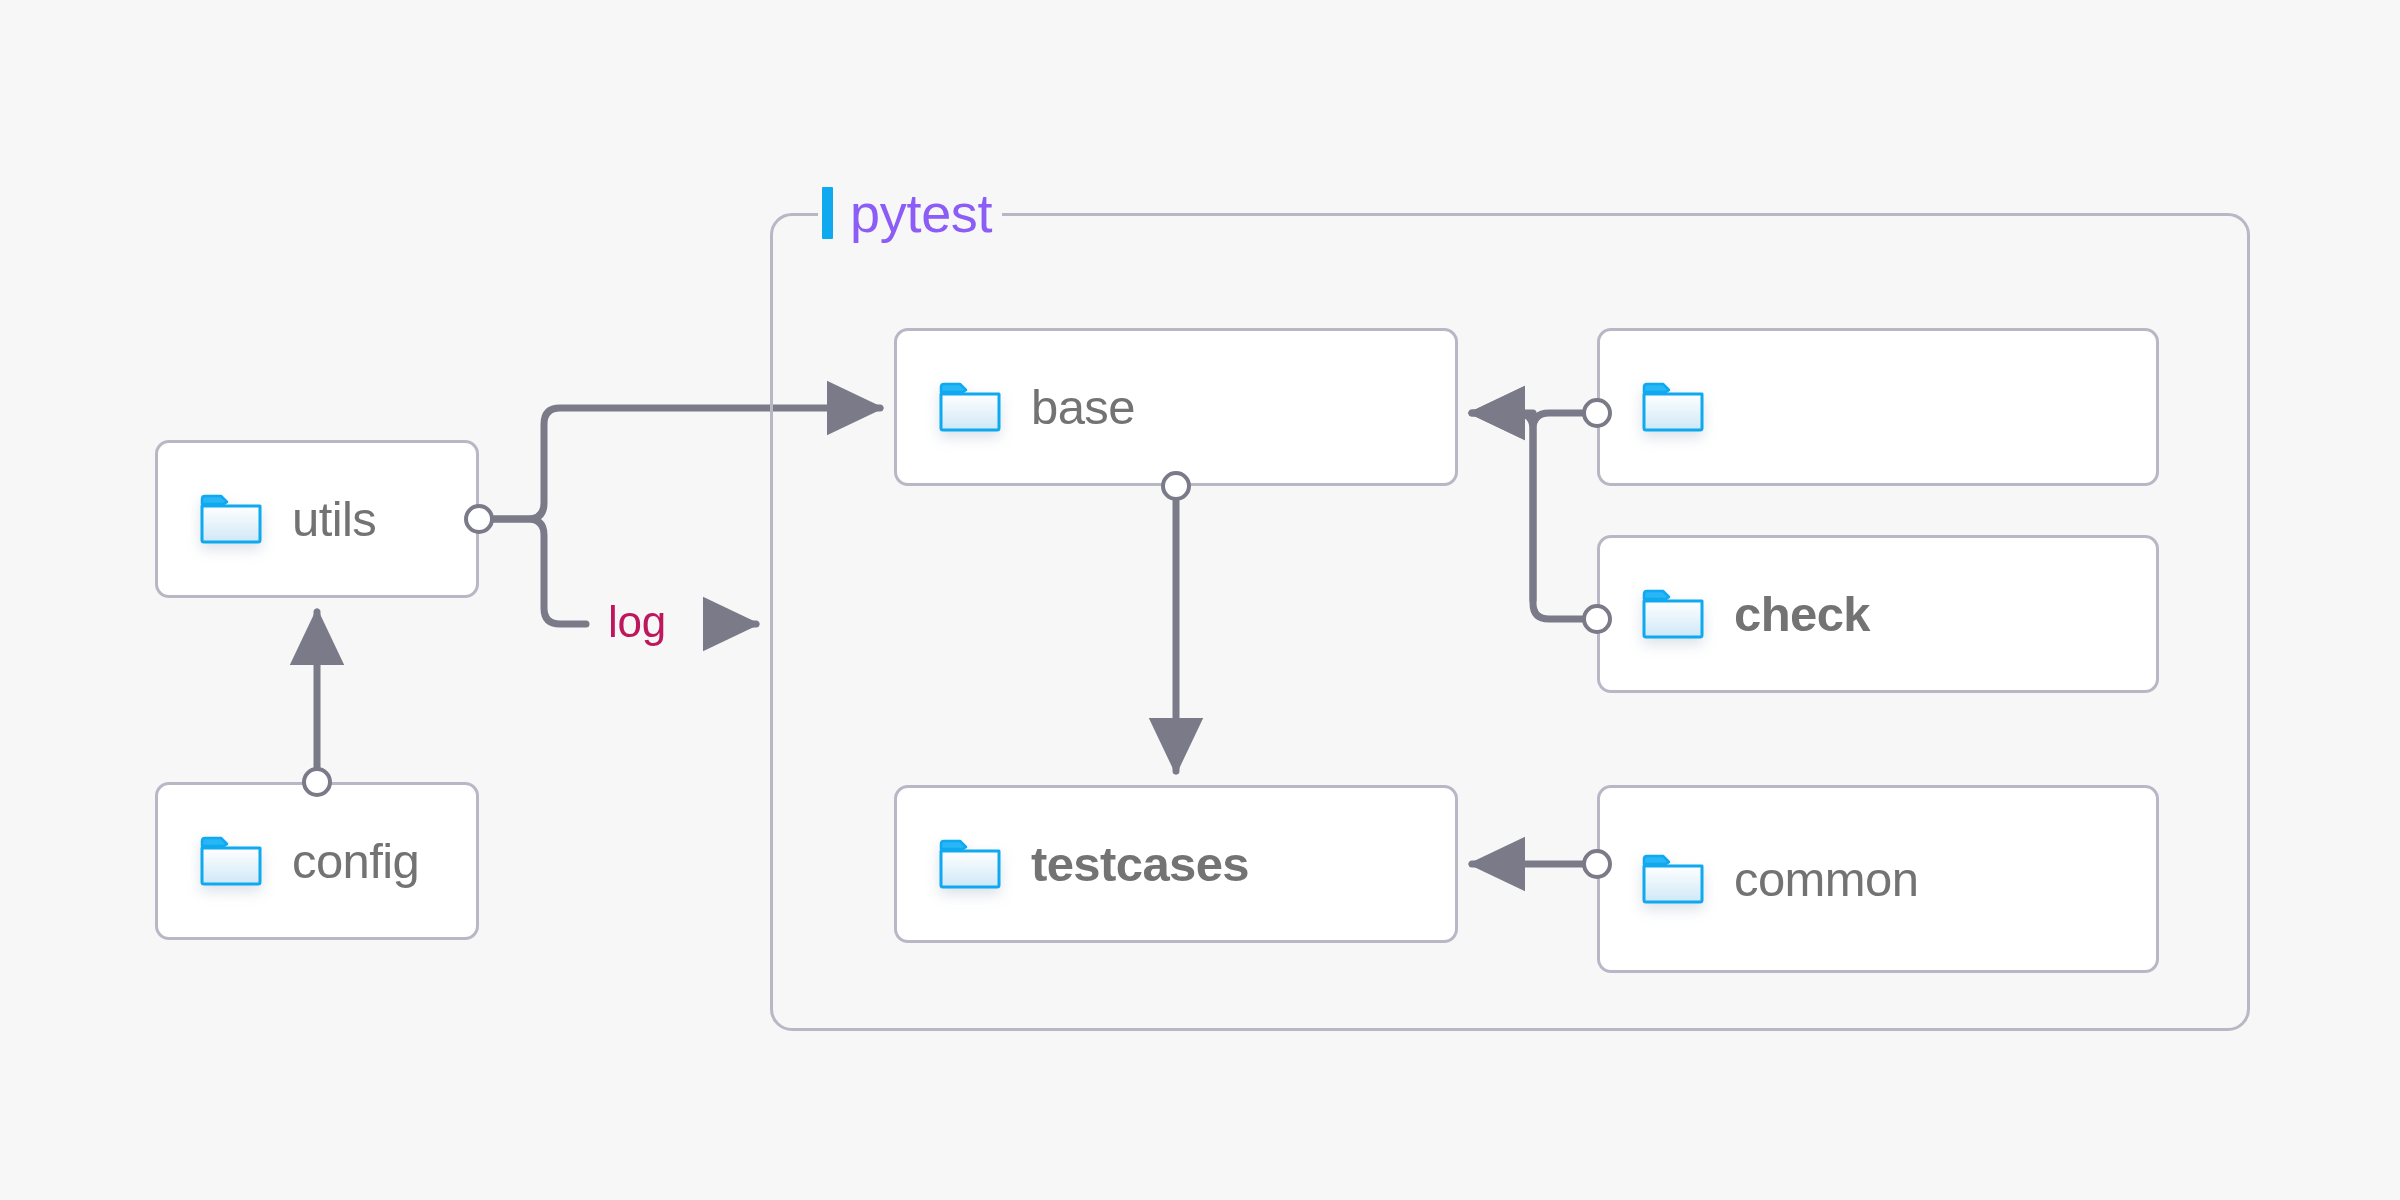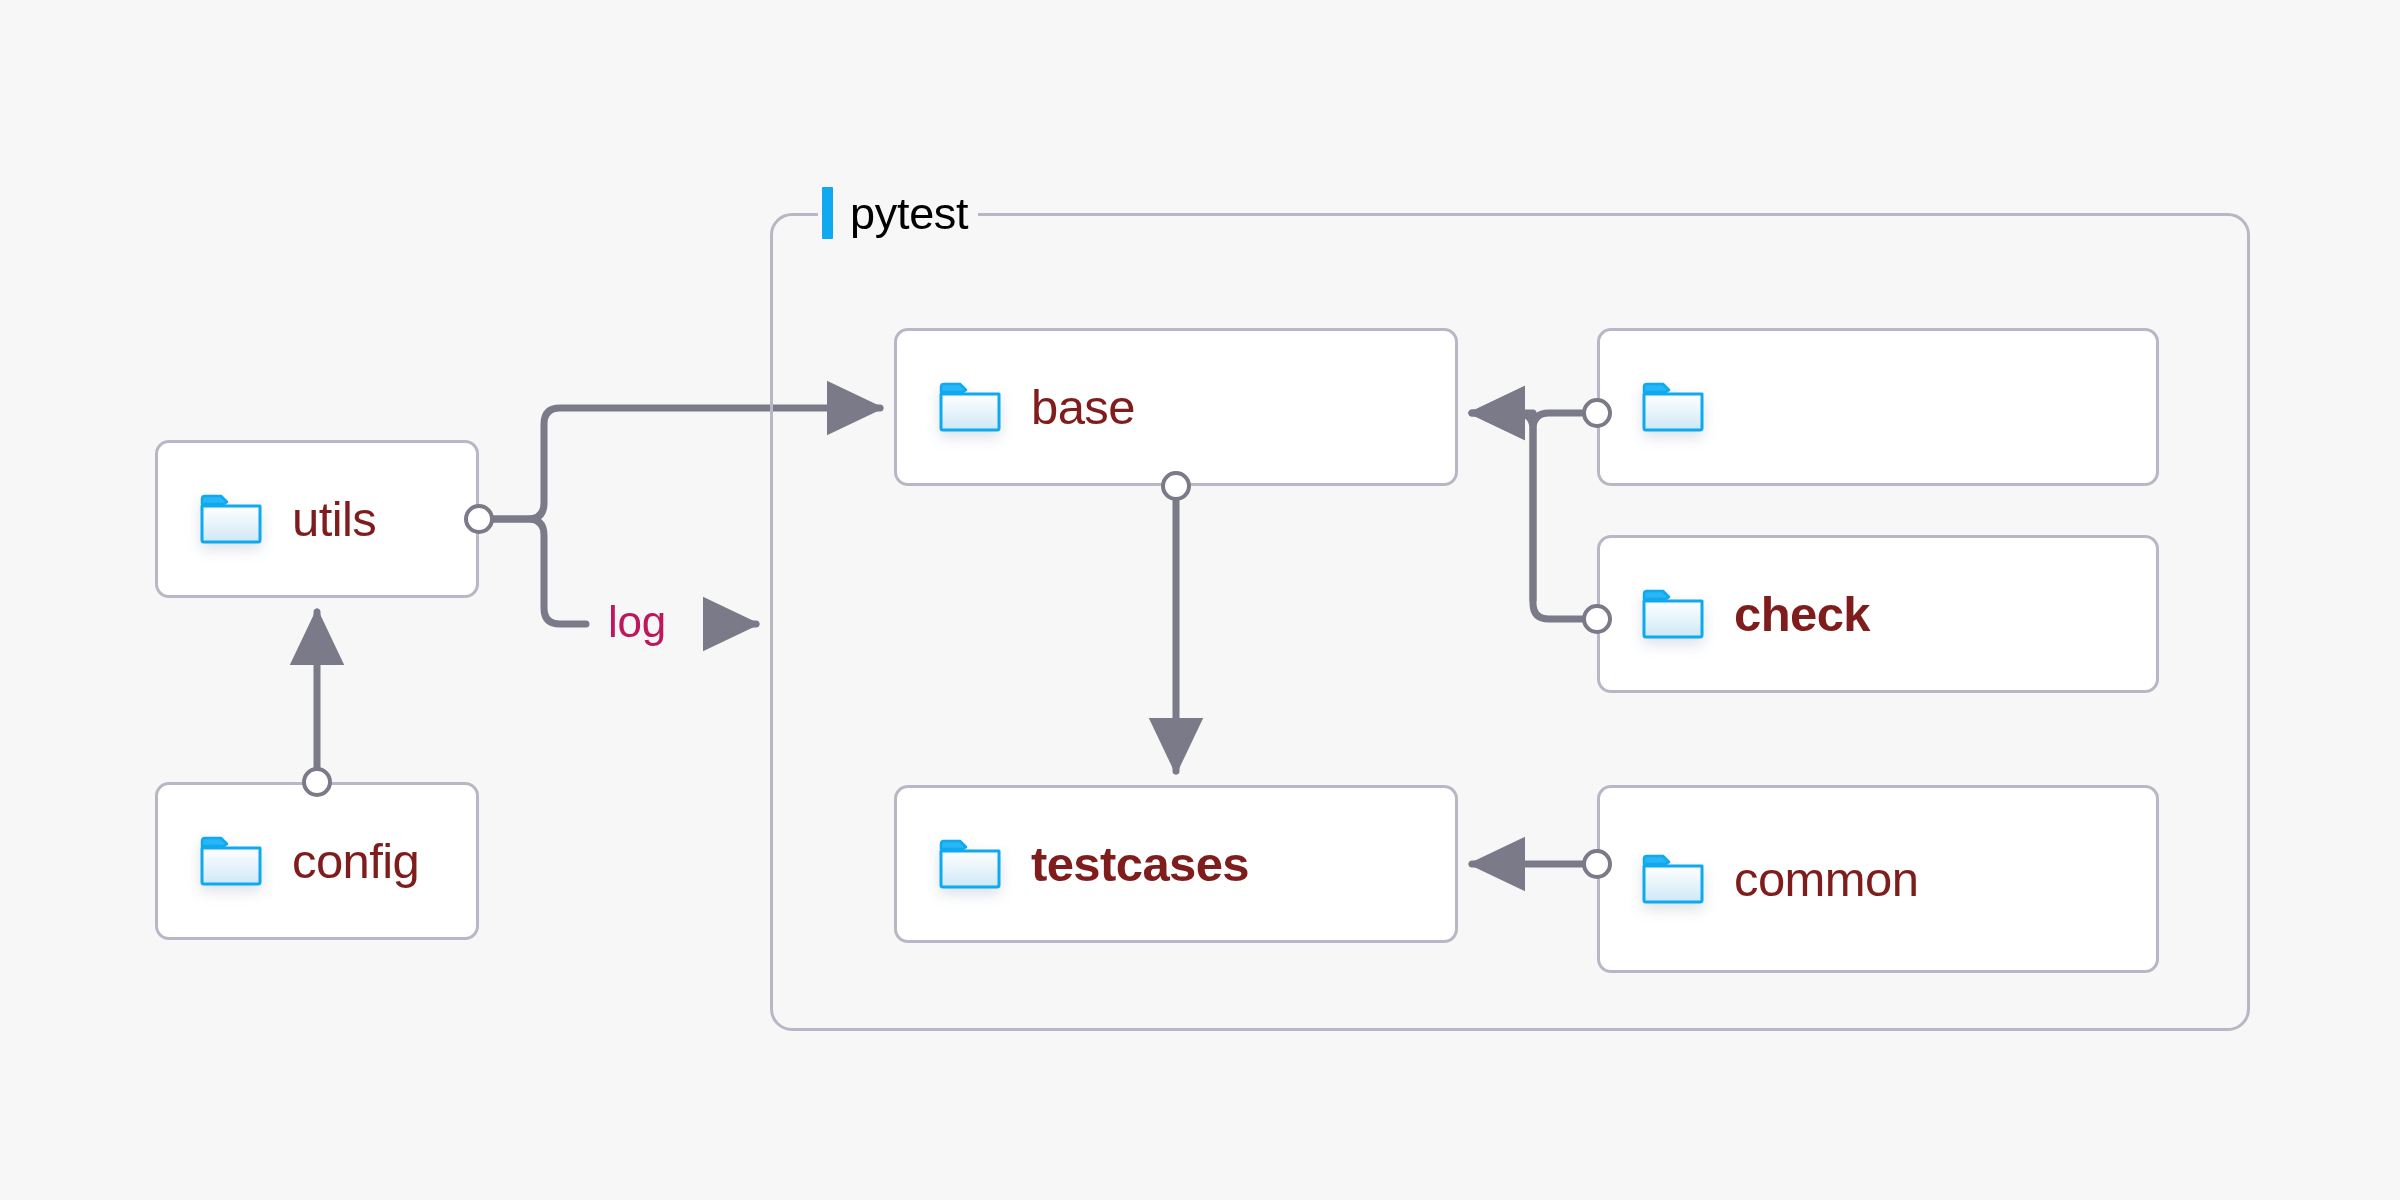--- a/index.html
+++ b/index.html
@@ -46,42 +46,42 @@
     height: 54px;
   }
   .group-bar {
     width: 11px;
     height: 52px;
     background: #0fa9ef;
     border-radius: 1px;
     flex: none;
   }
   .group-label {
-    font-size: 45px;
-    color: #000000;
+    font-size: 54px;
+    color: #8b5cf6;
     letter-spacing: -0.3px;
     white-space: nowrap;
     line-height: 1;
   }
 
   
   .node {
     position: absolute;
     background: #ffffff;
     border: 3px solid #b9b7c6;
     border-radius: 14px;
     box-sizing: border-box;
     display: flex;
     align-items: center;
     padding-left: 42px;
     gap: 30px;
   }
   .node-label {
     font-size: 49px;
-    color: #7f1d1d;
+    color: #737373;
     letter-spacing: -0.6px;
     white-space: nowrap;
     line-height: 1;
   }
 
   
   .folder-icon {
     flex: none;
     width: 62px;
     height: 50px;

